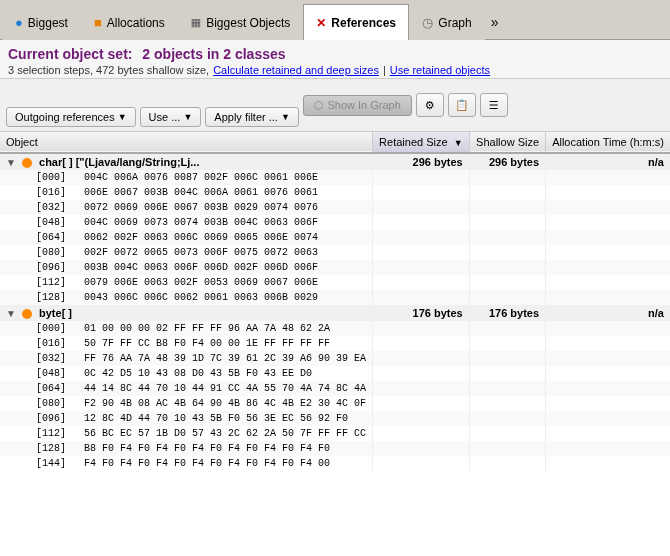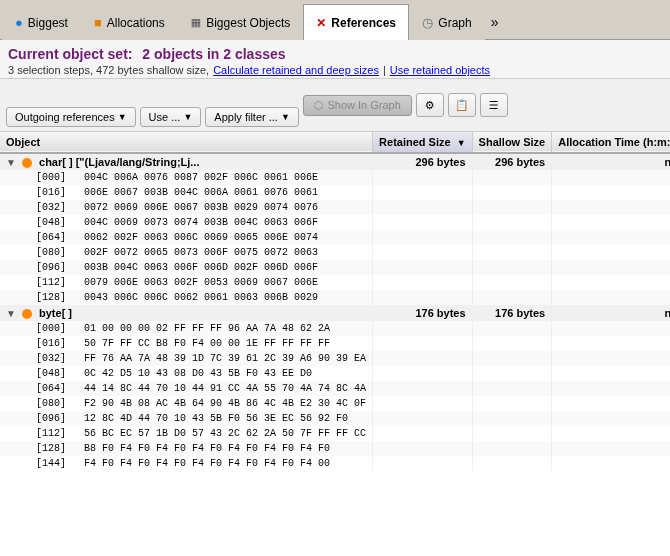--- a/index.html
+++ b/index.html
@@ -136,21 +136,21 @@
       border-collapse: collapse;
       font-size: 11px;
     }
     thead tr {
       background: linear-gradient(to bottom, #f5f5f5, #e0e0e0);
       border-bottom: 2px solid #aaa;
     }
     thead th {
       padding: 4px 6px;
       text-align: left;
-      font-weight: bold;
+      font-weight: normal;
       border-right: 1px solid #ccc;
       white-space: nowrap;
       cursor: pointer;
       user-select: none;
     }
     thead th:last-child { border-right: none; }
     thead th.sorted { background: linear-gradient(to bottom, #e8e8f0, #d0d0e0); }
     .sort-indicator { font-size: 9px; margin-left: 3px; }
 
     tbody tr:nth-child(even) { background: #f9f9f9; }

